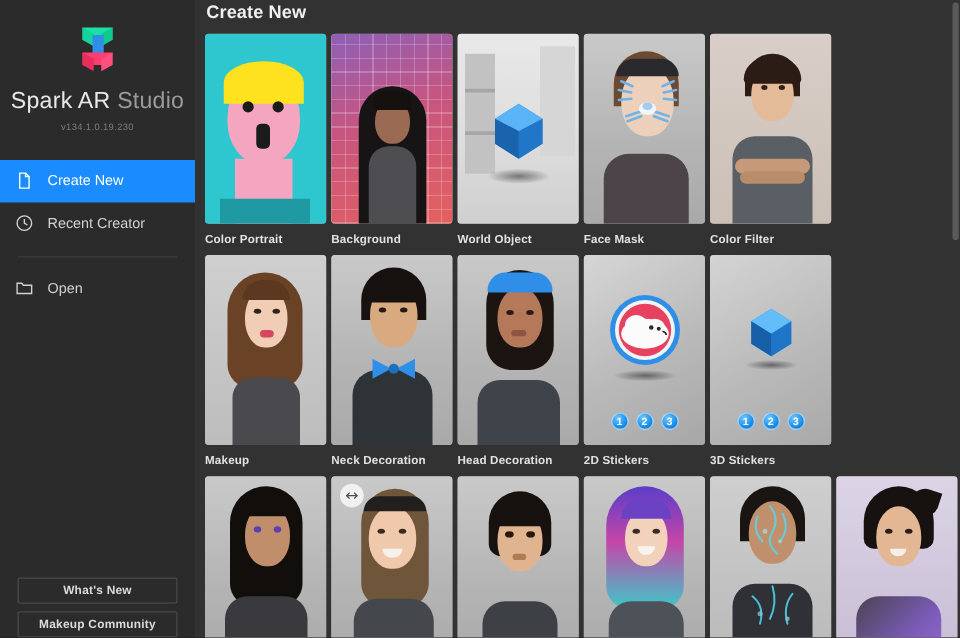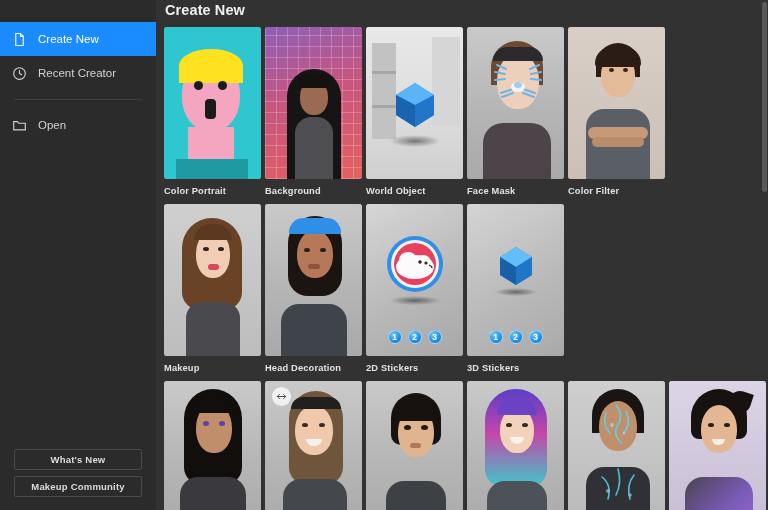--- a/index.html
+++ b/index.html
@@ -42,21 +42,21 @@
   .nav-item.active { background: #1a8cff; color: #fff; }
   .nav-item .ico { width: 15px; height: 15px; display: block; flex: 0 0 15px; }
   .nav-item .ico svg { display: block; width: 15px; height: 15px; }
   .nav-divider {
     height: 1px; background: #3d3d3d;
     margin: 9px 14px 8px 14px;
   }
 
   .nav-spacer { flex: 1 1 auto; }
 
-  .bottom-btns { padding: 0 14px 13px 14px; }
+  .bottom-btns { padding: 0 14px 0 14px; }
   .btn-wide {
     height: 21px; width: 100%;
     border: 1px solid #4a4a4a; border-radius: 2px;
     background: transparent; color: #dcdcdc;
     font-size: 9.5px; font-weight: 700;
     font-family: "Liberation Sans", sans-serif;
     display: flex; align-items: center; justify-content: center;
     letter-spacing: .2px;
     cursor: pointer;
   }
@@ -133,20 +133,38 @@
     background: #5a5a5a;
   }
 </style>
 </head>
 <body>
 
 <div id="app">
 
   <div id="sidebar">
 
+    <div class="brand">
+      <div class="logo-wrap">
+        <svg class="logo" viewBox="0 0 42 46">
+          <polygon points="9,8 33,8 33,18 9,18" fill="#18e0a6"></polygon>
+          <polygon points="33,8 33,18 24,23 24,13" fill="#0fc98f"></polygon>
+          <polygon points="9,8 9,18 18,23 18,13" fill="#13d49a"></polygon>
+          <rect x="17" y="14" width="9" height="18" fill="#2f8fe8"></rect>
+          <polygon points="9,28 33,28 33,38 9,38" fill="#ff3d6e"></polygon>
+          <polygon points="9,38 9,28 18,33 18,43" fill="#e62f5d"></polygon>
+          <polygon points="33,28 33,38 24,43 24,33" fill="#ff4f7d"></polygon>
+        </svg>
+      </div>
+      <div class="brand-title">
+        <span>Spark AR</span>
+        <span class="light">Studio</span>
+      </div>
+      <div class="brand-ver">v134.1.0.19.230</div>
+    </div>
 
     <div class="nav">
 
       <div class="nav-item active">
         <span class="ico">
           <svg viewBox="0 0 16 16" fill="none" stroke="currentColor" stroke-width="1.2">
             <path d="M4 1.6h5l3 3v9.8H4z"></path>
               <path d="M9 1.6V4.6h3"></path>
           </svg>
         </span>
@@ -291,20 +309,37 @@
             <div style="position:absolute;left:30px;top:20px;width:38px;height:16px;background:#5d3820;border-radius:19px 19px 0 0"></div>
             <div style="position:absolute;left:39px;top:43px;width:6px;height:4px;background:#2f231c;border-radius:50%"></div>
             <div style="position:absolute;left:54px;top:43px;width:6px;height:4px;background:#2f231c;border-radius:50%"></div>
             <div style="position:absolute;left:44px;top:60px;width:11px;height:6px;background:#d7455f;border-radius:6px"></div>
             <div style="position:absolute;left:22px;top:98px;width:54px;height:54px;background:#4a4a4e;border-radius:16px 16px 0 0"></div>
           </div>
           <div class="cell-label">Makeup</div>
         </div>
 
 
+        <div class="cell">
+          <div class="thumb">
+            <div class="fill person-bg"></div>
+            <div style="position:absolute;left:24px;top:10px;width:52px;height:42px;background:#17120f;border-radius:26px 26px 0 0"></div>
+            <div style="position:absolute;left:31px;top:22px;width:38px;height:52px;background:#d9a97f;border-radius:50% 50% 46% 46%"></div>
+            <div style="position:absolute;left:25px;top:16px;width:50px;height:22px;background:#17120f;border-radius:25px 25px 6px 6px"></div>
+            <div style="position:absolute;left:38px;top:42px;width:6px;height:4px;background:#241a14;border-radius:50%"></div>
+            <div style="position:absolute;left:55px;top:42px;width:6px;height:4px;background:#241a14;border-radius:50%"></div>
+            <div style="position:absolute;left:17px;top:92px;width:64px;height:60px;background:#2e3338;border-radius:20px 20px 0 0"></div>
+            <svg style="position:absolute;left:30px;top:80px;width:40px;height:22px" viewBox="0 0 40 22">
+              <path d="M18 11 L3 3 L3 19 Z" fill="#2f8fe8"></path>
+              <path d="M22 11 L37 3 L37 19 Z" fill="#2f8fe8"></path>
+              <circle cx="20" cy="11" r="4" fill="#1f6fc0"></circle>
+            </svg>
+          </div>
+          <div class="cell-label">Neck Decoration</div>
+        </div>
 
         <div class="cell">
           <div class="thumb">
             <div class="fill person-bg"></div>
             <div style="position:absolute;left:23px;top:12px;width:54px;height:80px;background:#1b1411;border-radius:27px 27px 20px 20px"></div>
             <div style="position:absolute;left:32px;top:26px;width:36px;height:48px;background:#b5795a;border-radius:50% 50% 46% 46%"></div>
             <div style="position:absolute;left:24px;top:14px;width:52px;height:16px;background:#2f8fe8;border-radius:26px 26px 3px 3px"></div>
             <div style="position:absolute;left:39px;top:44px;width:6px;height:4px;background:#2a1c15;border-radius:50%"></div>
             <div style="position:absolute;left:55px;top:44px;width:6px;height:4px;background:#2a1c15;border-radius:50%"></div>
             <div style="position:absolute;left:43px;top:60px;width:12px;height:5px;background:#8d5540;border-radius:5px"></div>

